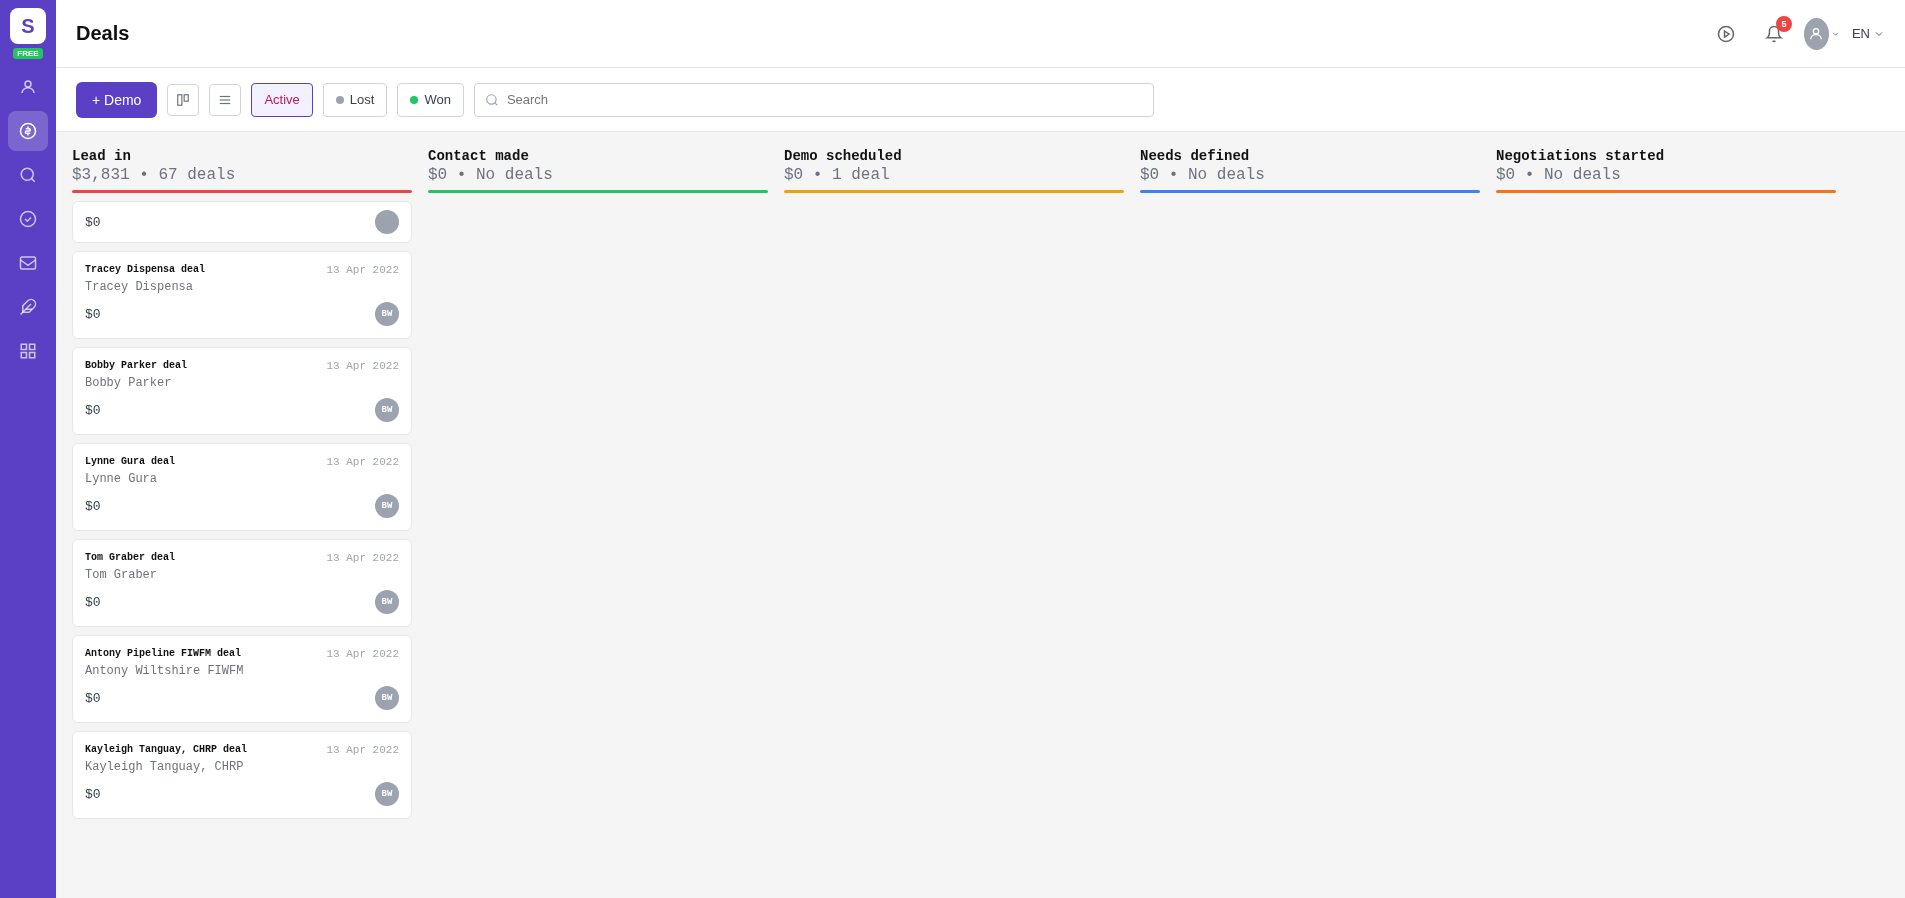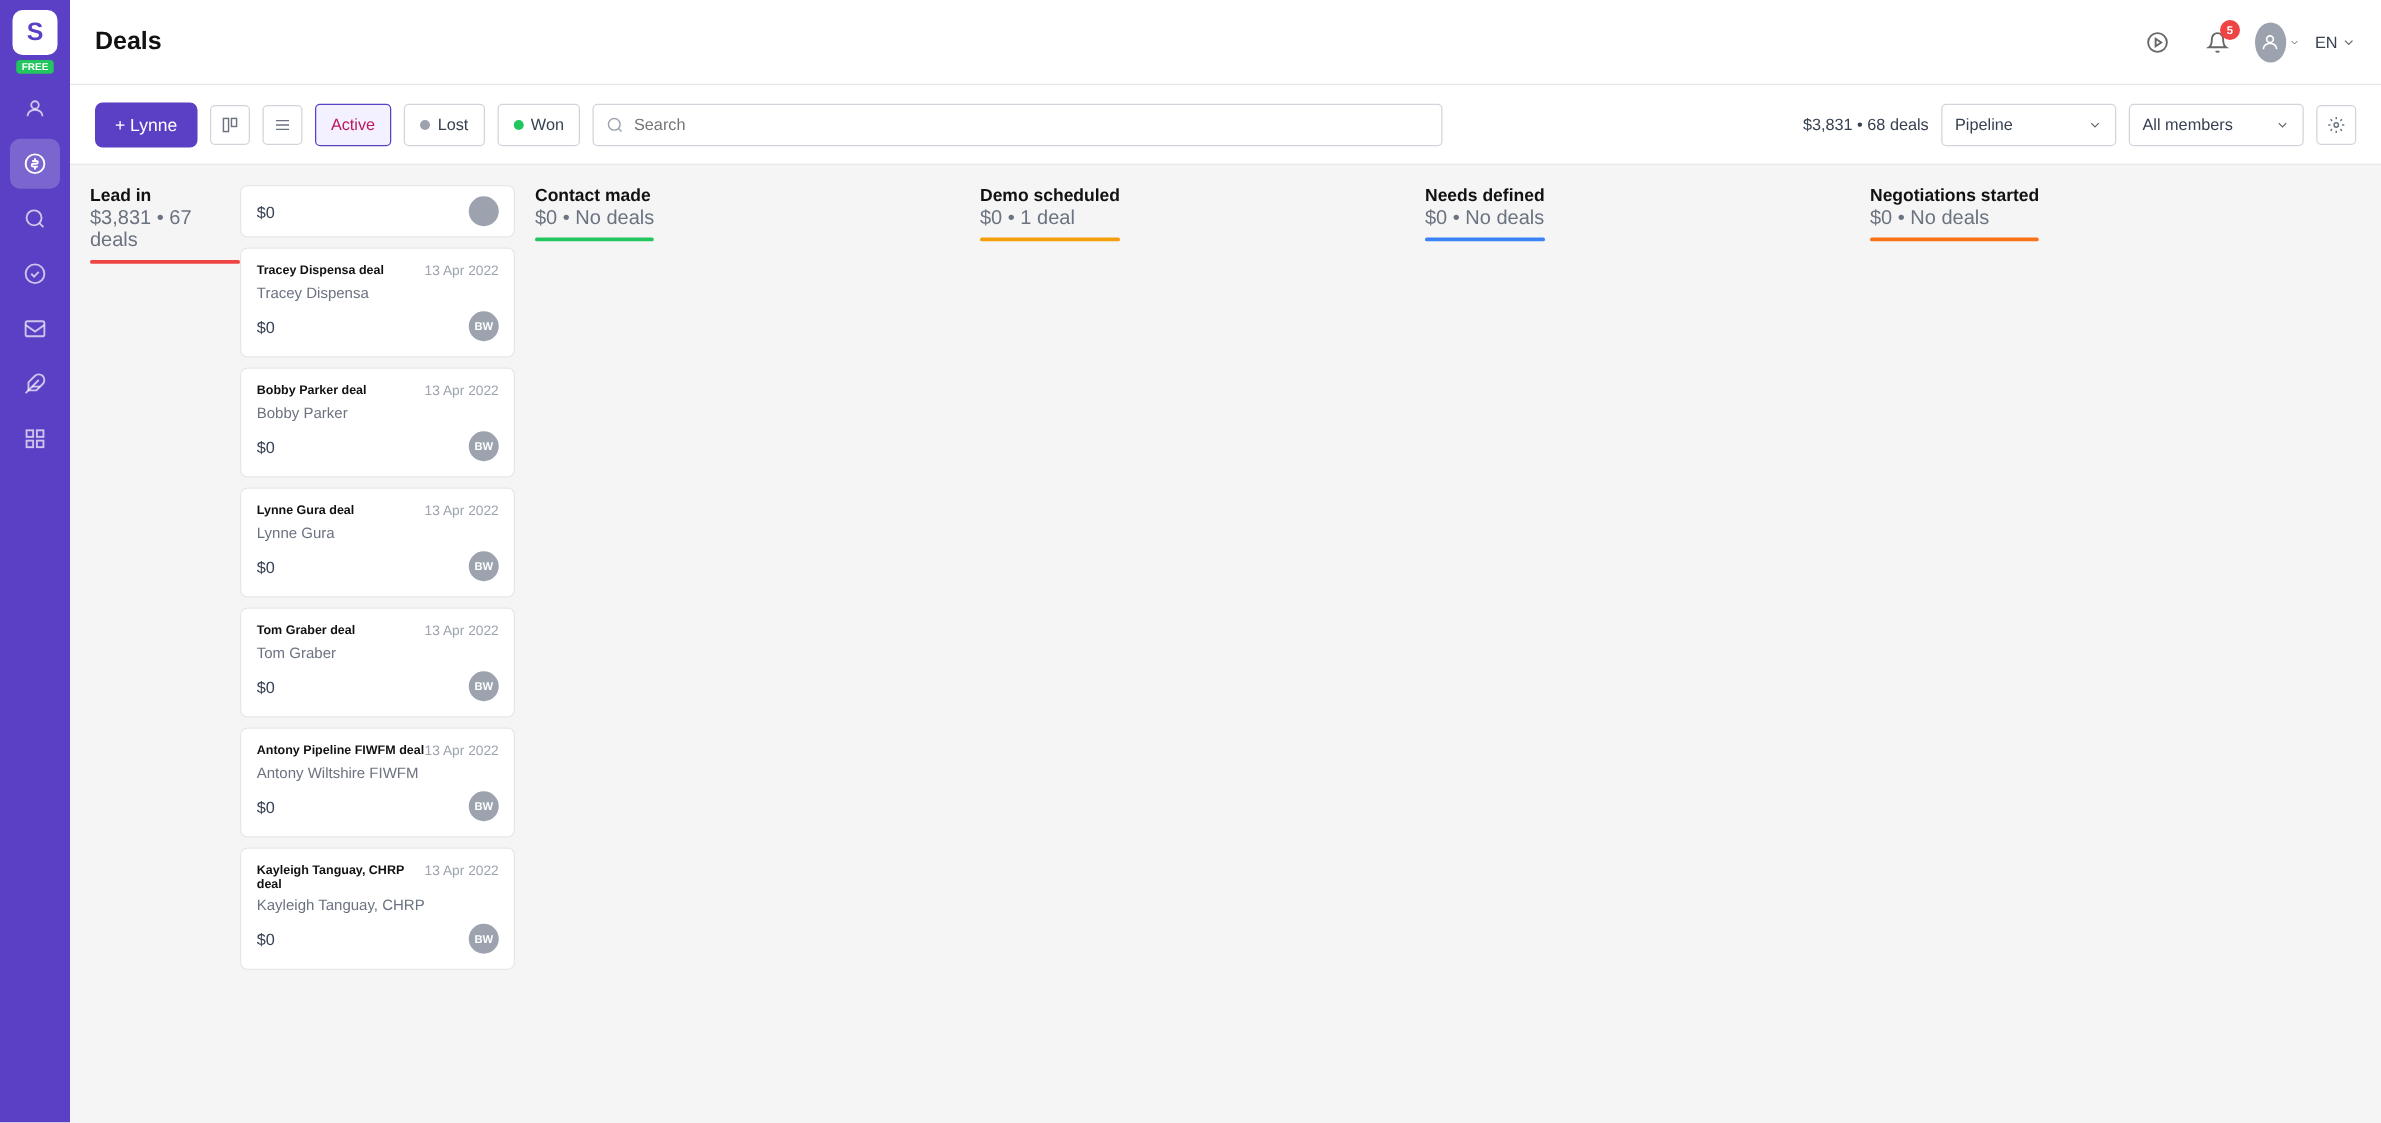--- a/index.html
+++ b/index.html
@@ -258,21 +258,22 @@
       display: flex;
       overflow-x: auto;
       padding: 16px;
       gap: 16px;
       background: #f5f5f5;
     }
     .kanban-column {
       width: 340px;
       flex-shrink: 0;
       display: flex;
-      flex-direction: row;
+      flex-direction: column;
+      font-family: Liberation Mono, monospace;
     }
     .column-header {
       margin-bottom: 8px;
     }
     .column-title {
       font-size: 14px;
       font-weight: 600;
       color: #111;
       margin-bottom: 2px;
     }
@@ -446,21 +447,21 @@
       <div class="lang-btn">
         <span>EN</span>
         <svg width="12" height="12" viewBox="0 0 24 24" fill="none" stroke="#666" stroke-width="2">
             <polyline points="6,9 12,15 18,9"></polyline>
           </svg>
       </div>
     </div>
   </div>
 
   <div class="toolbar">
-    <button class="btn-add-deal">+ Lynne</button>
+    <button class="btn-add-deal">+ Demo</button>
     <div class="view-toggle-btn">
       <svg width="14" height="14" viewBox="0 0 24 24" fill="none" stroke="currentColor" stroke-width="2">
           <rect x="3" y="3" width="7" height="18"></rect>
           <rect x="14" y="3" width="7" height="11"></rect>
         </svg>
     </div>
     <div class="view-toggle-btn">
       <svg width="14" height="14" viewBox="0 0 24 24" fill="none" stroke="currentColor" stroke-width="2">
           <line x1="3" y1="6" x2="21" y2="6"></line>
           <line x1="3" y1="12" x2="21" y2="12"></line>
@@ -476,41 +477,20 @@
       <span class="dot dot-green"></span>
       <span>Won</span>
     </button>
     <div class="search-box">
       <svg width="14" height="14" viewBox="0 0 24 24" fill="none" stroke="#9ca3af" stroke-width="2">
           <circle cx="11" cy="11" r="8"></circle>
           <path d="M21 21l-4.35-4.35"></path>
         </svg>
       <input type="text" placeholder="Search" style="">
     </div>
-    <div class="toolbar-right">
-      <span class="deals-count">$3,831 • 68 deals</span>
-      <div class="select-dropdown">
-        <span>Pipeline</span>
-        <svg width="12" height="12" viewBox="0 0 24 24" fill="none" stroke="#666" stroke-width="2">
-            <polyline points="6,9 12,15 18,9"></polyline>
-          </svg>
-      </div>
-      <div class="select-dropdown">
-        <span>All members</span>
-        <svg width="12" height="12" viewBox="0 0 24 24" fill="none" stroke="#666" stroke-width="2">
-            <polyline points="6,9 12,15 18,9"></polyline>
-          </svg>
-      </div>
-      <div class="settings-btn">
-        <svg width="14" height="14" viewBox="0 0 24 24" fill="none" stroke="currentColor" stroke-width="2">
-            <circle cx="12" cy="12" r="3"></circle>
-            <path d="M12 1v3M12 20v3M4.22 4.22l2.12 2.12M17.66 17.66l2.12 2.12M1 12h3M20 12h3M4.22 19.78l2.12-2.12M17.66 6.34l2.12-2.12"></path>
-          </svg>
-      </div>
-    </div>
   </div>
 
   <div class="kanban" id="kanban-board">
   <div class="kanban-column">
     <div class="column-header">
       <div class="column-title">Lead in</div>
       <div class="column-subtitle">$3,831 • 67 deals</div>
       <div class="column-bar bar-red"></div>
     </div>
     <div class="column-cards" id="cards-lead-in">

